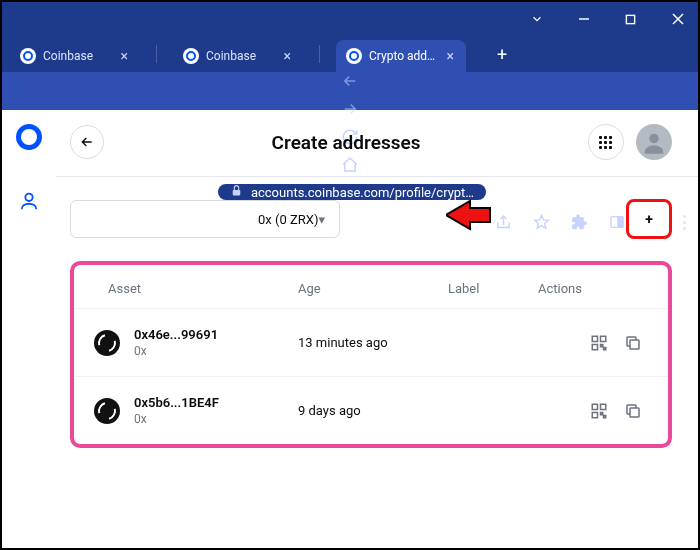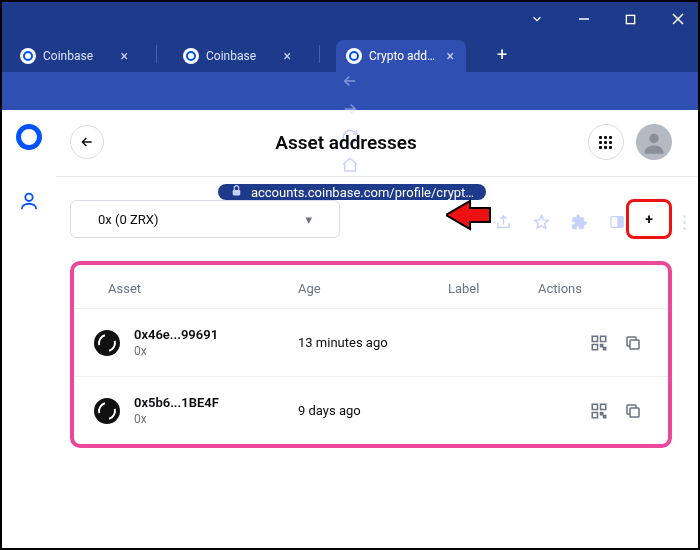--- a/index.html
+++ b/index.html
@@ -47,21 +47,21 @@
     .page-title { font-size: 19px; font-weight: 600; color: #0a0b0d; }
     .header-right { display: flex; align-items: center; gap: 12px; }
     .apps-grid { width: 36px; height: 36px; border: 1px solid #d9dde3; border-radius: 50%; display: flex; align-items: center; justify-content: center; }
     .apps-grid-inner { display: grid; grid-template-columns: repeat(3, 3px); grid-template-rows: repeat(3, 3px); gap: 2px; }
     .apps-grid-inner span { background: #0a0b0d; border-radius: 1px; }
     .avatar-lg { width: 36px; height: 36px; background: #b4bac2; border-radius: 50%; display: flex; align-items: center; justify-content: center; }
 
     .divider { height: 1px; background: #e6e8eb; margin: 0 -22px 0 -10px; }
 
     .controls-row { display: flex; align-items: center; gap: 16px; padding: 22px 4px 22px 4px; position: relative; }
-    .dropdown { flex: 0 0 270px; height: 38px; border: 1px solid #d9dde3; border-radius: 6px; display: flex; align-items: center; justify-content: space-between; padding: 0 27px; font-size: 13px; color: #0a0b0d; background: #fff; }
+    .dropdown { flex: 0 0 270px; height: 38px; border: 1px solid #d9dde3; border-radius: 6px; display: flex; align-items: center; justify-content: flex-end; padding: 0 14px; font-size: 13px; color: #0a0b0d; background: #fff; }
     .dropdown .caret { color: #6b7280; }
     .callout-arrow { position: absolute; left: 380px; top: 18px; }
     .create-btn { margin-left: auto; height: 40px; border: 3px solid #e11; border-radius: 8px; padding: 0 16px; display: flex; align-items: center; gap: 6px; font-size: 14px; font-weight: 600; color: #0a0b0d; background: #fff; }
 
     .card { border: 4px solid #ec4899; border-radius: 10px; margin: 0 4px; }
     .thead { display: flex; padding: 16px 20px 12px 34px; font-size: 13px; color: #6b7280; }
     .col-asset { flex: 0 0 190px; }
     .col-age { flex: 0 0 150px; }
     .col-label { flex: 0 0 90px; }
     .col-actions { flex: 1; text-align: left; }
@@ -210,21 +210,21 @@
     </div>
   </div>
 
   <div class="main">
     <div class="header-row">
       <div class="back-circle">
         <svg width="16" height="16" viewBox="0 0 24 24" fill="none" stroke="#0a0b0d" stroke-width="2">
             <path d="M19 12H5M11 18l-6-6 6-6"></path>
           </svg>
       </div>
-      <div class="page-title">Asset addresses</div>
+      <div class="page-title">Create addresses</div>
       <div class="header-right">
         <div class="apps-grid">
           <div class="apps-grid-inner">
               <span></span>
               <span></span>
               <span></span>
               <span></span>
               <span></span>
               <span></span>
               <span></span>

